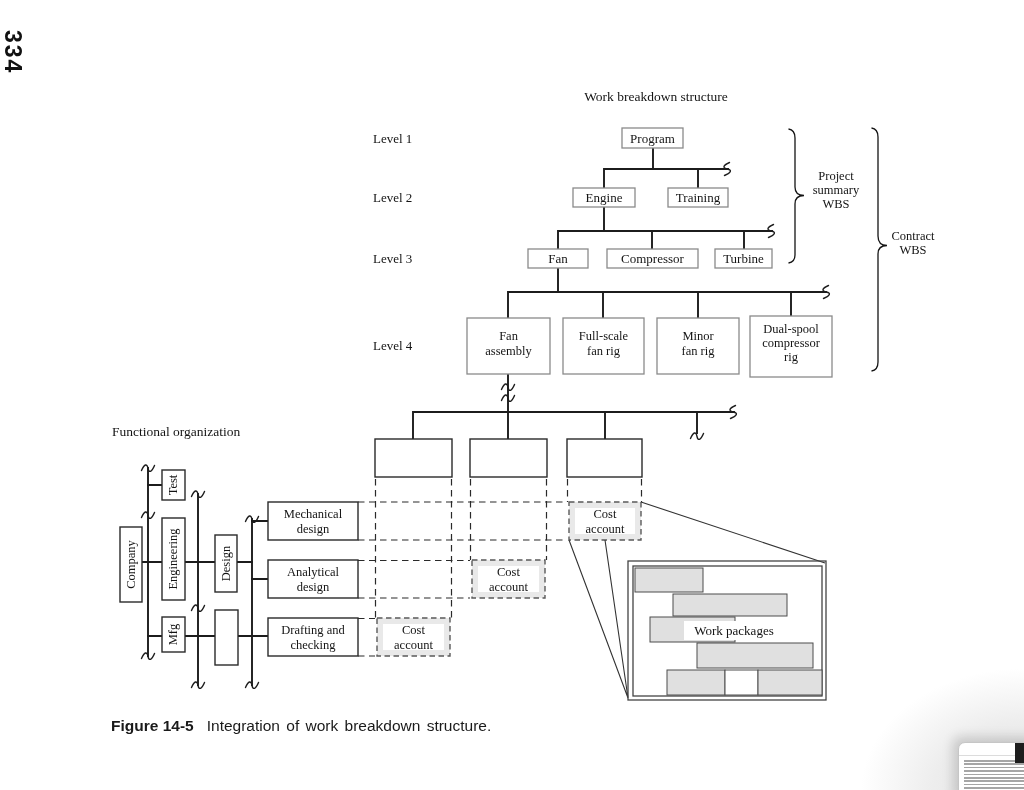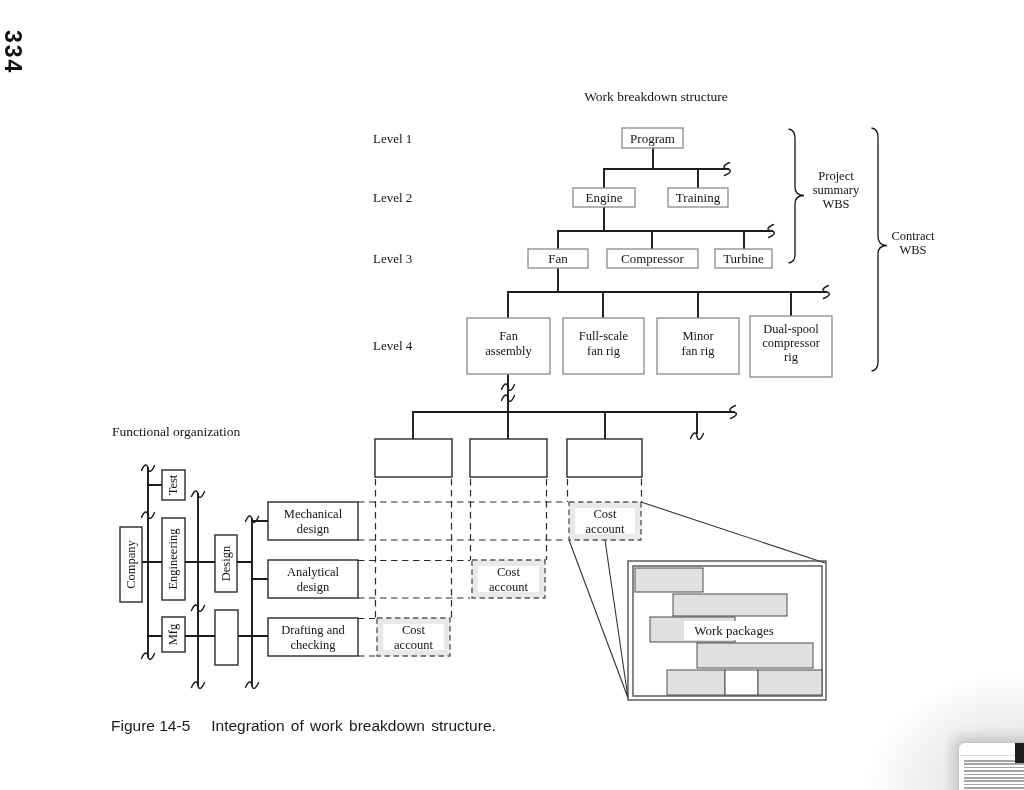--- a/index.html
+++ b/index.html
@@ -23,22 +23,22 @@
   .t13{font-size:13px;}
   .t135{font-size:13.5px;}
   .t125{font-size:12.5px;}
   .tc{text-anchor:middle;}
   
   .pagenum{position:absolute;left:26px;top:30px;transform:rotate(90deg);transform-origin:0 0;
            font-family:"Liberation Sans","DejaVu Sans",sans-serif;font-weight:700;
            font-size:23px;letter-spacing:2px;color:#111;white-space:nowrap;}
   .caption{position:absolute;left:111px;top:717px;font-family:"Liberation Sans","DejaVu Sans",sans-serif;
            font-size:15.5px;color:#1a1a1a;white-space:nowrap;}
-  .caption .cap-label{font-weight:400;}
-  .caption .cap-text{margin-left:21px;word-spacing:2px;}
+  .caption .cap-label{font-weight:700;}
+  .caption .cap-text{margin-left:13px;word-spacing:2px;}
   .corner-shade{position:absolute;left:850px;top:660px;width:174px;height:130px;
            background:radial-gradient(130% 130% at 100% 100%, #e2e2e2 0%, #ededed 40%, rgba(255,255,255,0) 72%);}
   .page-peek{position:absolute;left:958px;top:742px;width:80px;height:60px;background:#fff;
            border:1px solid #c6c6c6;border-top-left-radius:7px;
            box-shadow:-5px -5px 12px rgba(0,0,0,0.16);}
   .peek-head{height:12px;border-bottom:1px solid #dcdcdc;position:relative;}
   .peek-dash{position:absolute;right:16px;top:6px;width:7px;height:3px;background:#555;}
   .peek-text{margin:4px 3px 0 5px;height:42px;
            background:repeating-linear-gradient(to bottom,#8f8f8f 0 1.6px,rgba(255,255,255,0) 1.6px 3.4px);
            opacity:.8;}

